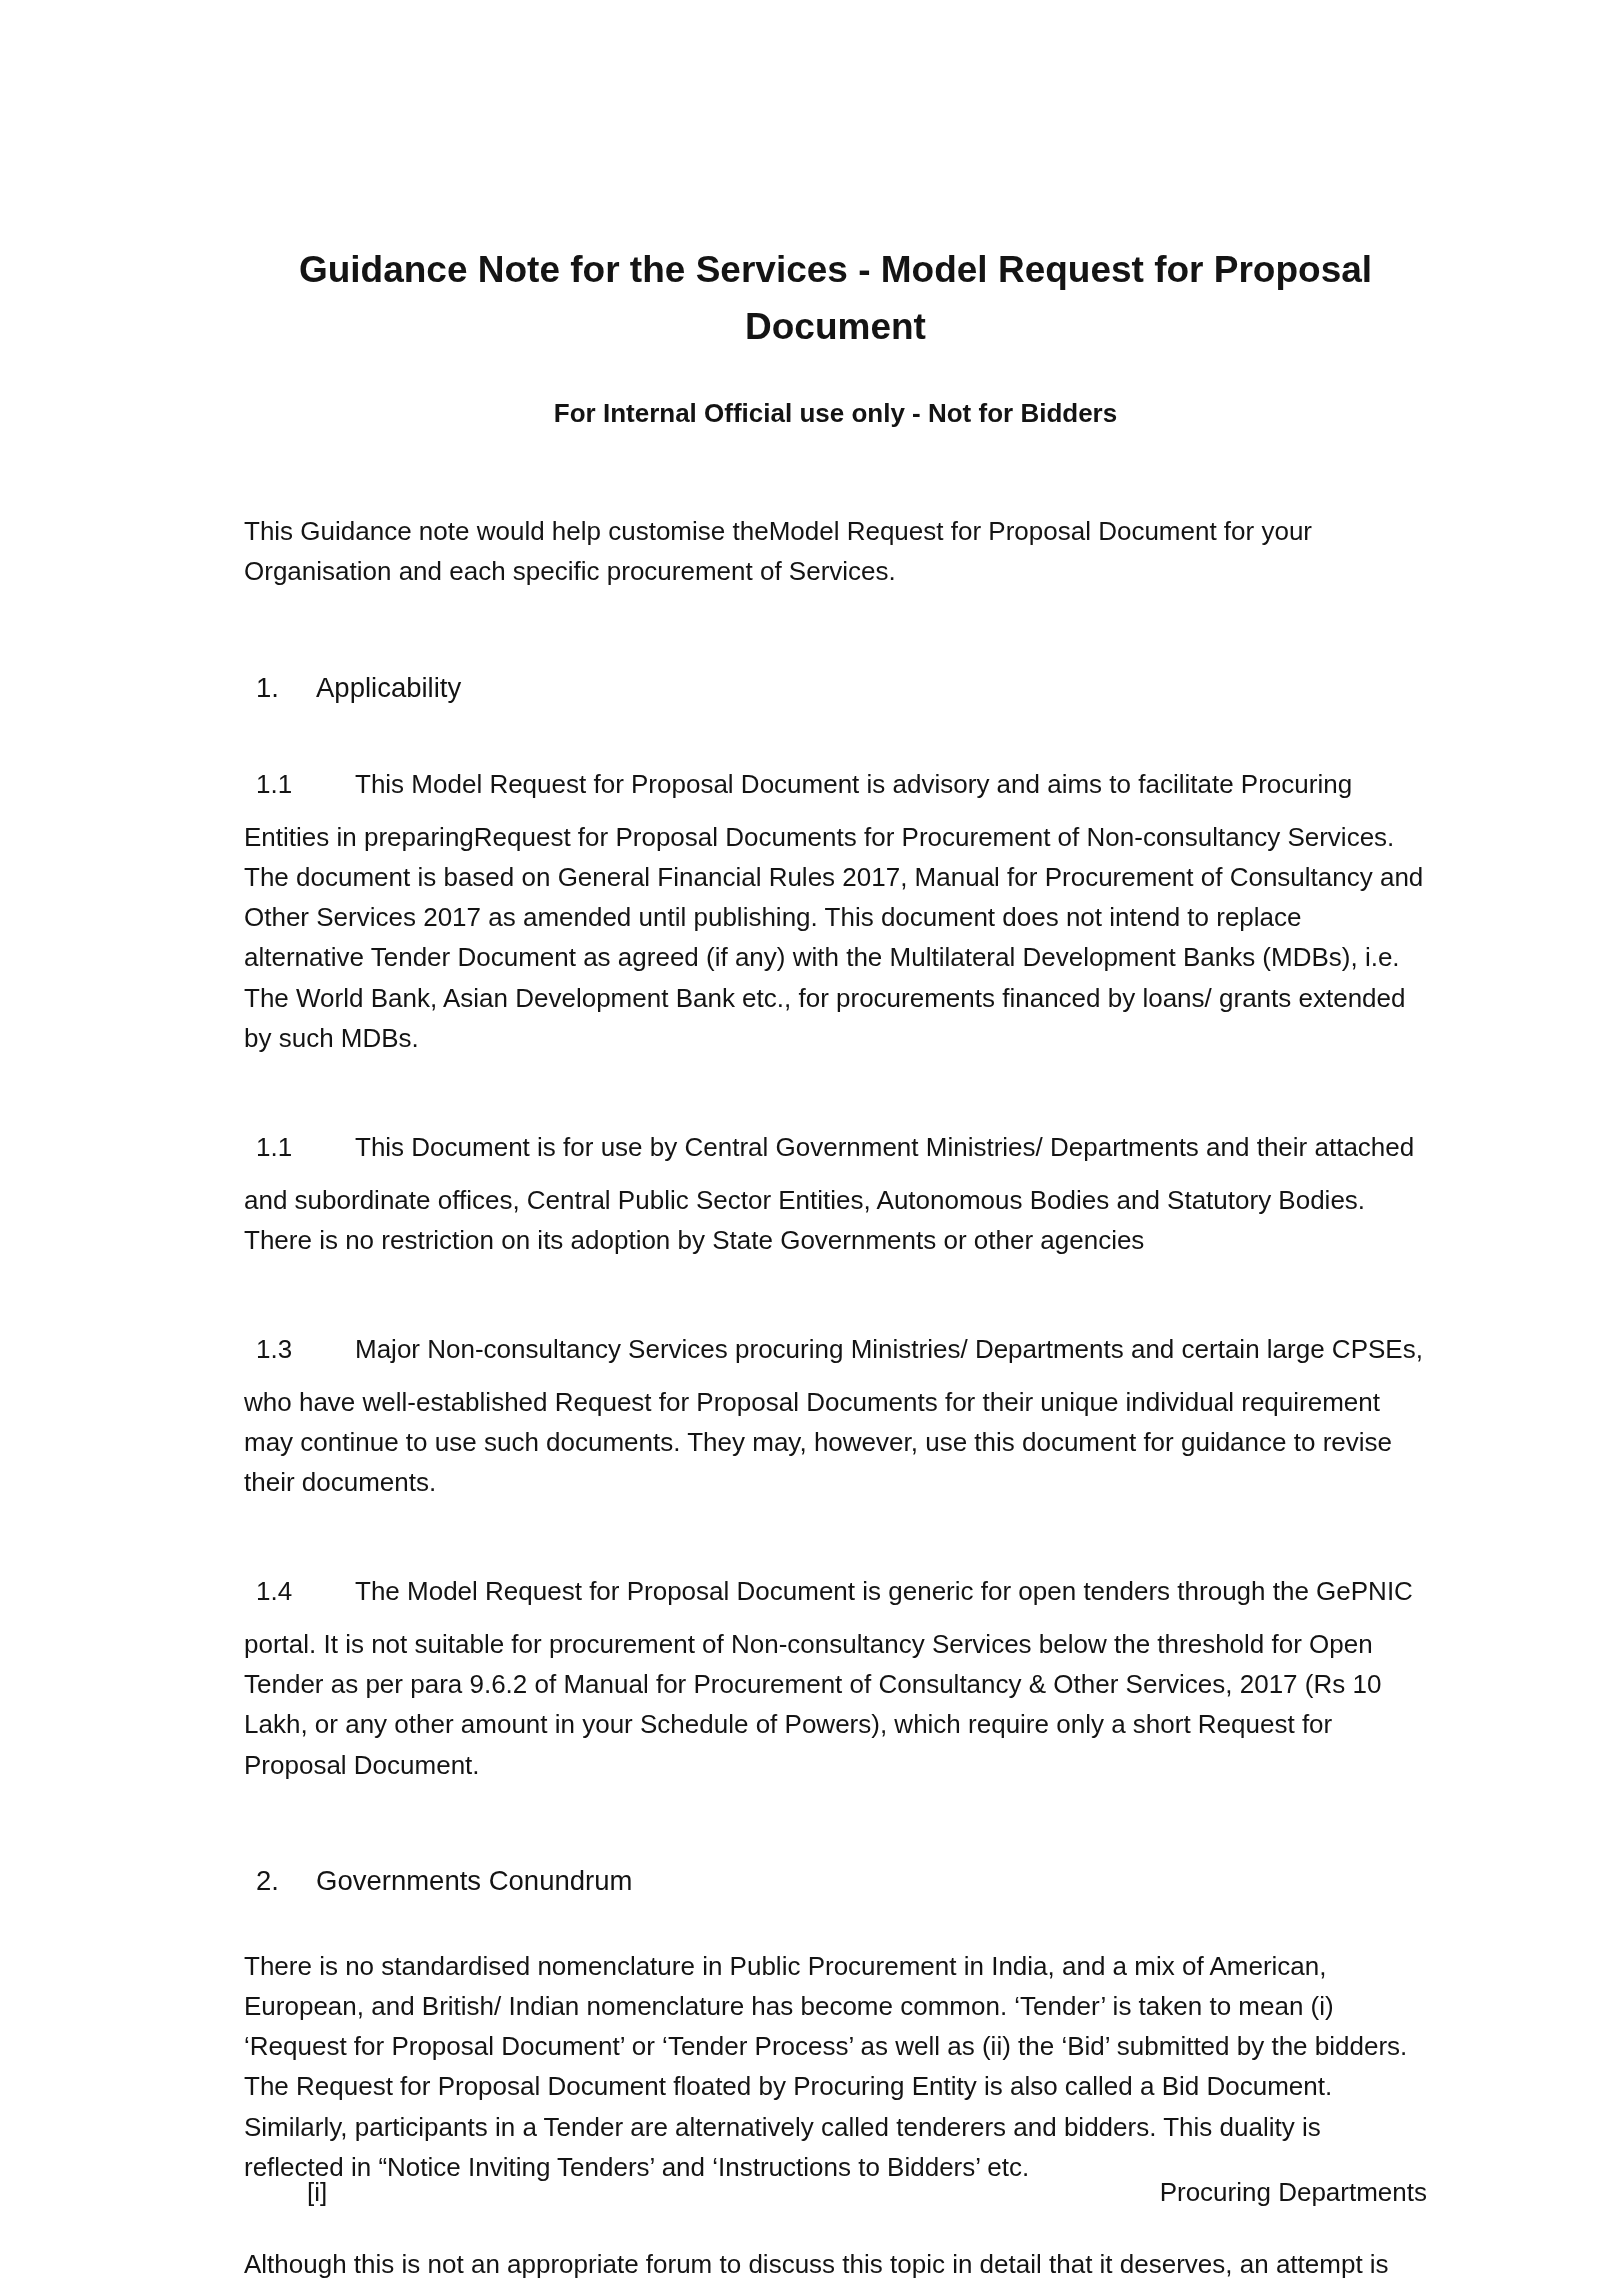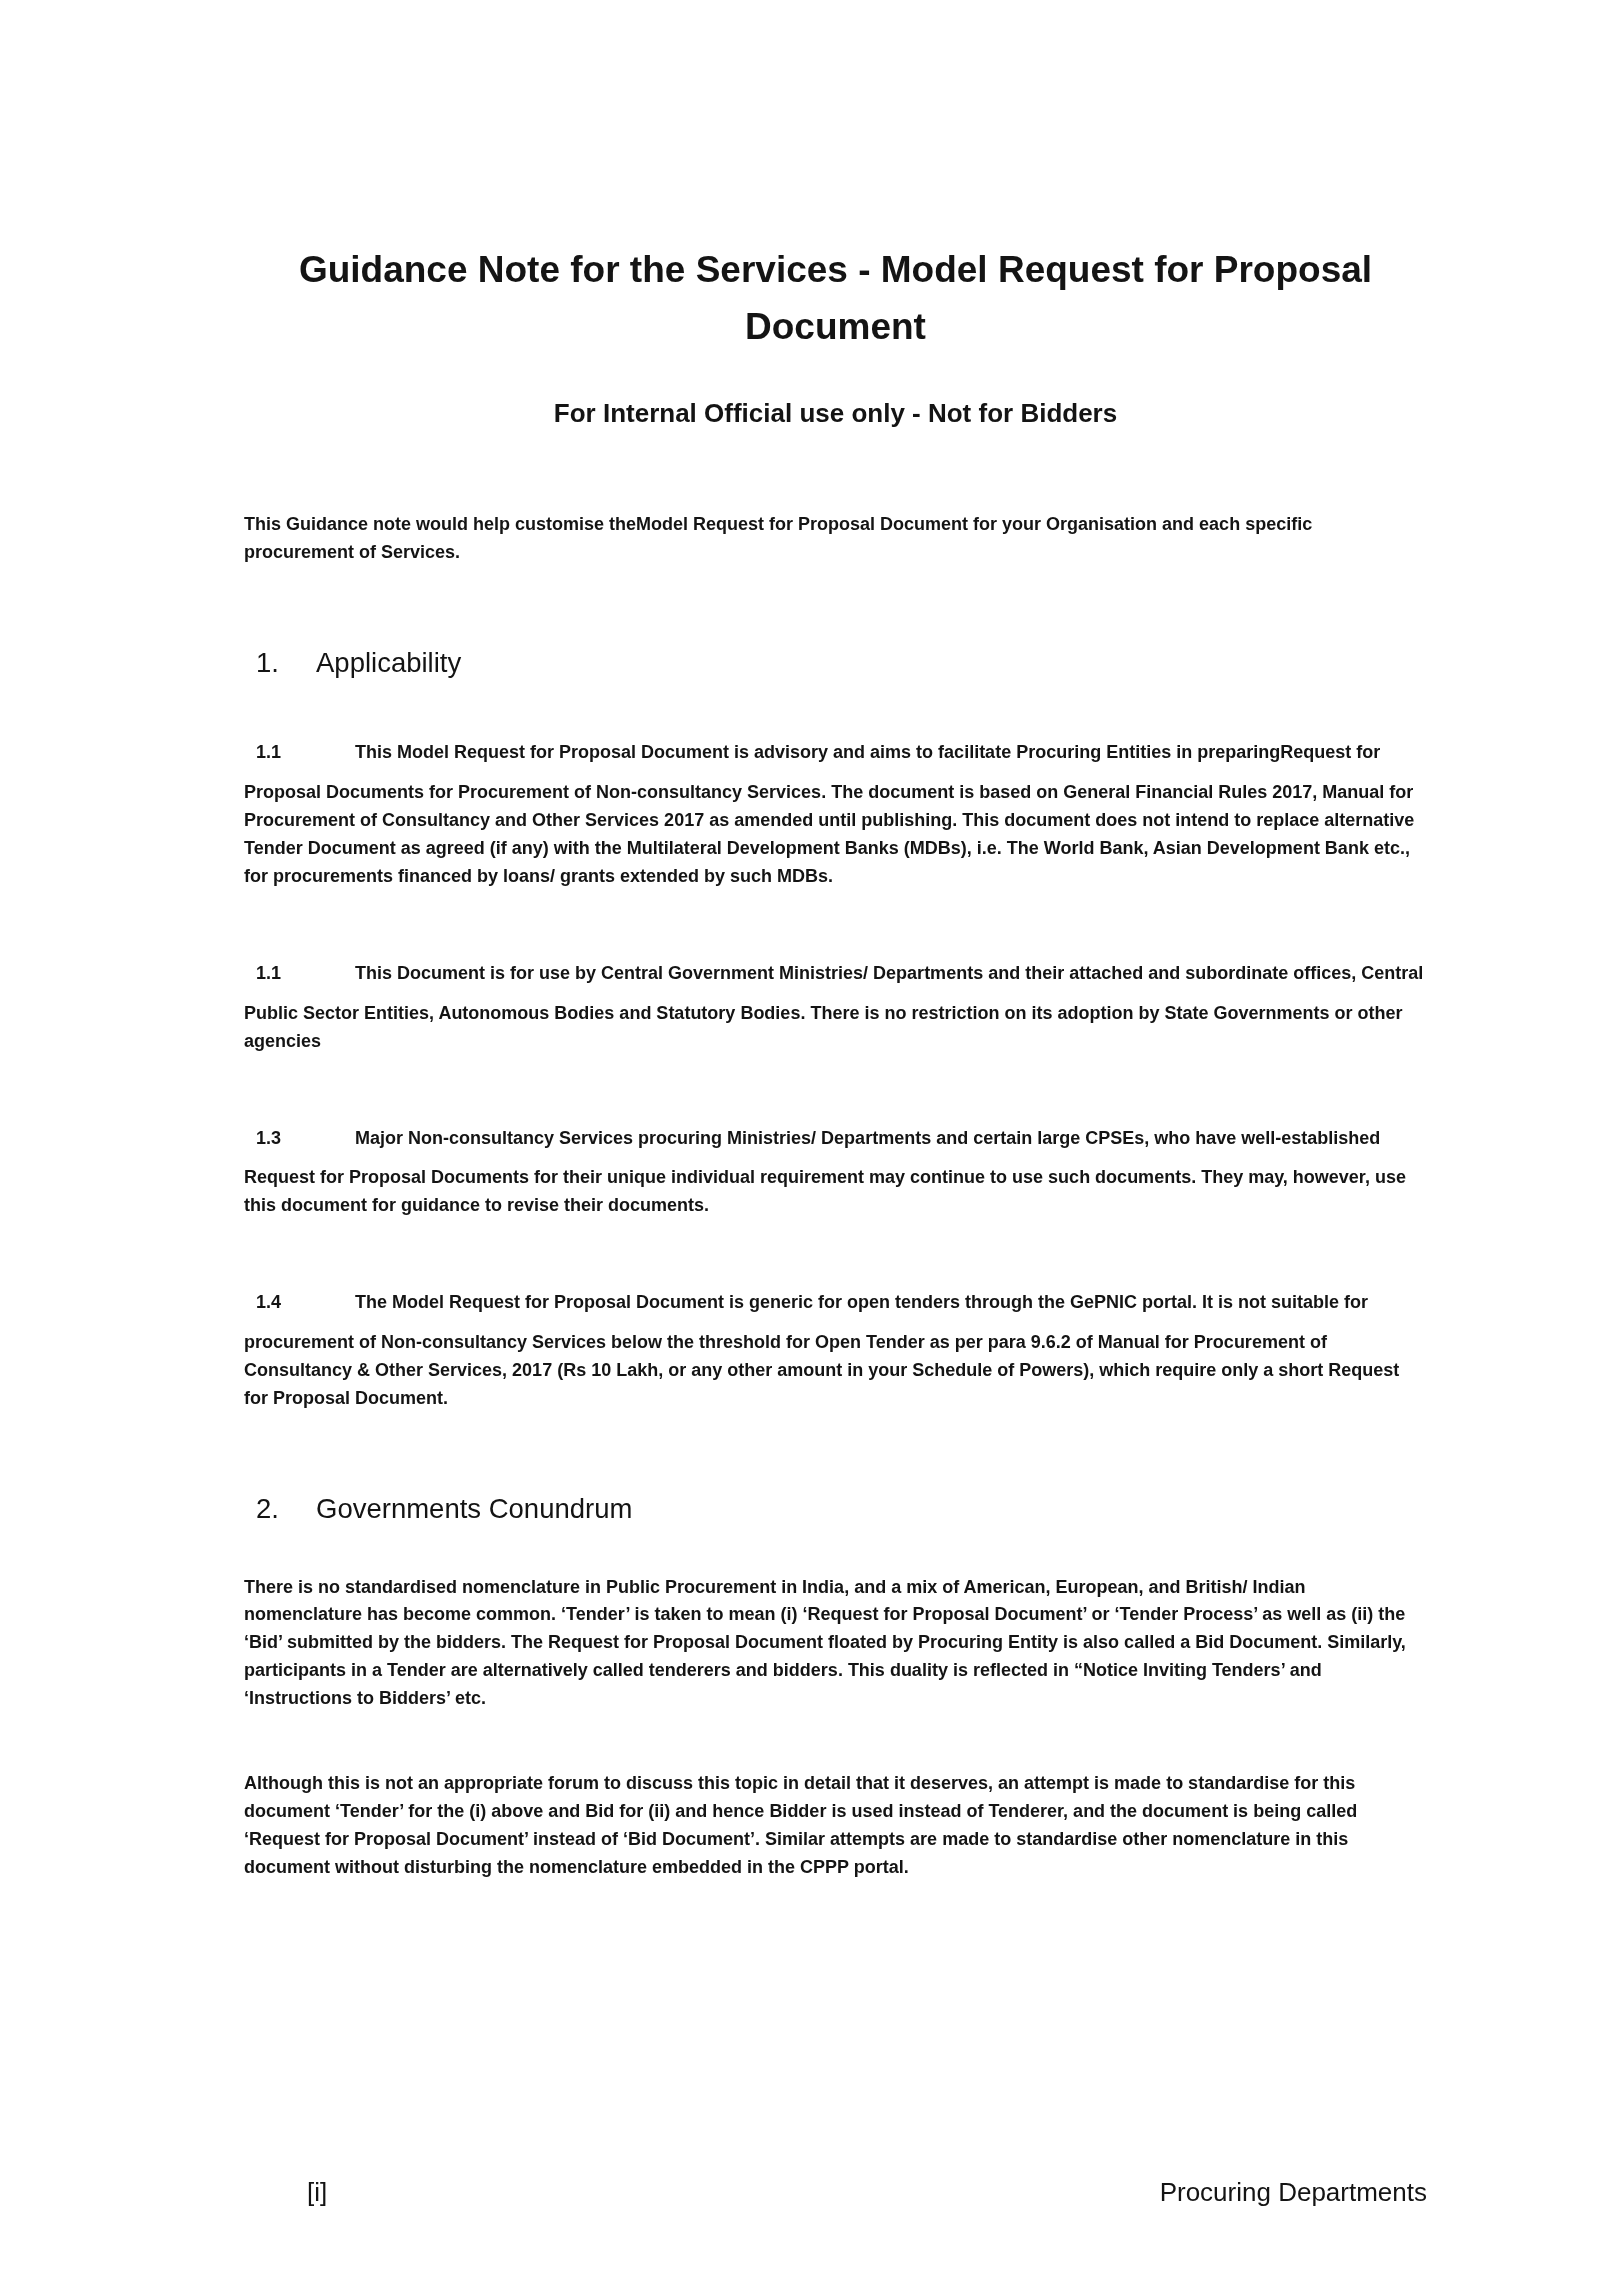--- a/index.html
+++ b/index.html
@@ -27,25 +27,24 @@
     max-width:1178px;
     margin:0 auto 18.3px auto;
   }
   .doc-subtitle {
     font-size:26px;
     font-weight:700;
     text-align:center;
     margin:0 0 58px 0;
   }
   p.body-para {
-    font-size:18px;
+    font-size:26px;
     line-height:1.55;
     margin:0 0 33px 0;
     text-align:left;
-    font-weight:bold;
   }
   .section-heading {
     font-size:27.5px;
     font-weight:400;
     margin:41px 0 9.2px 0;
     line-height:1.4;
   }
   .section-heading .snum {
     display:inline-block;
     min-width:60px;

